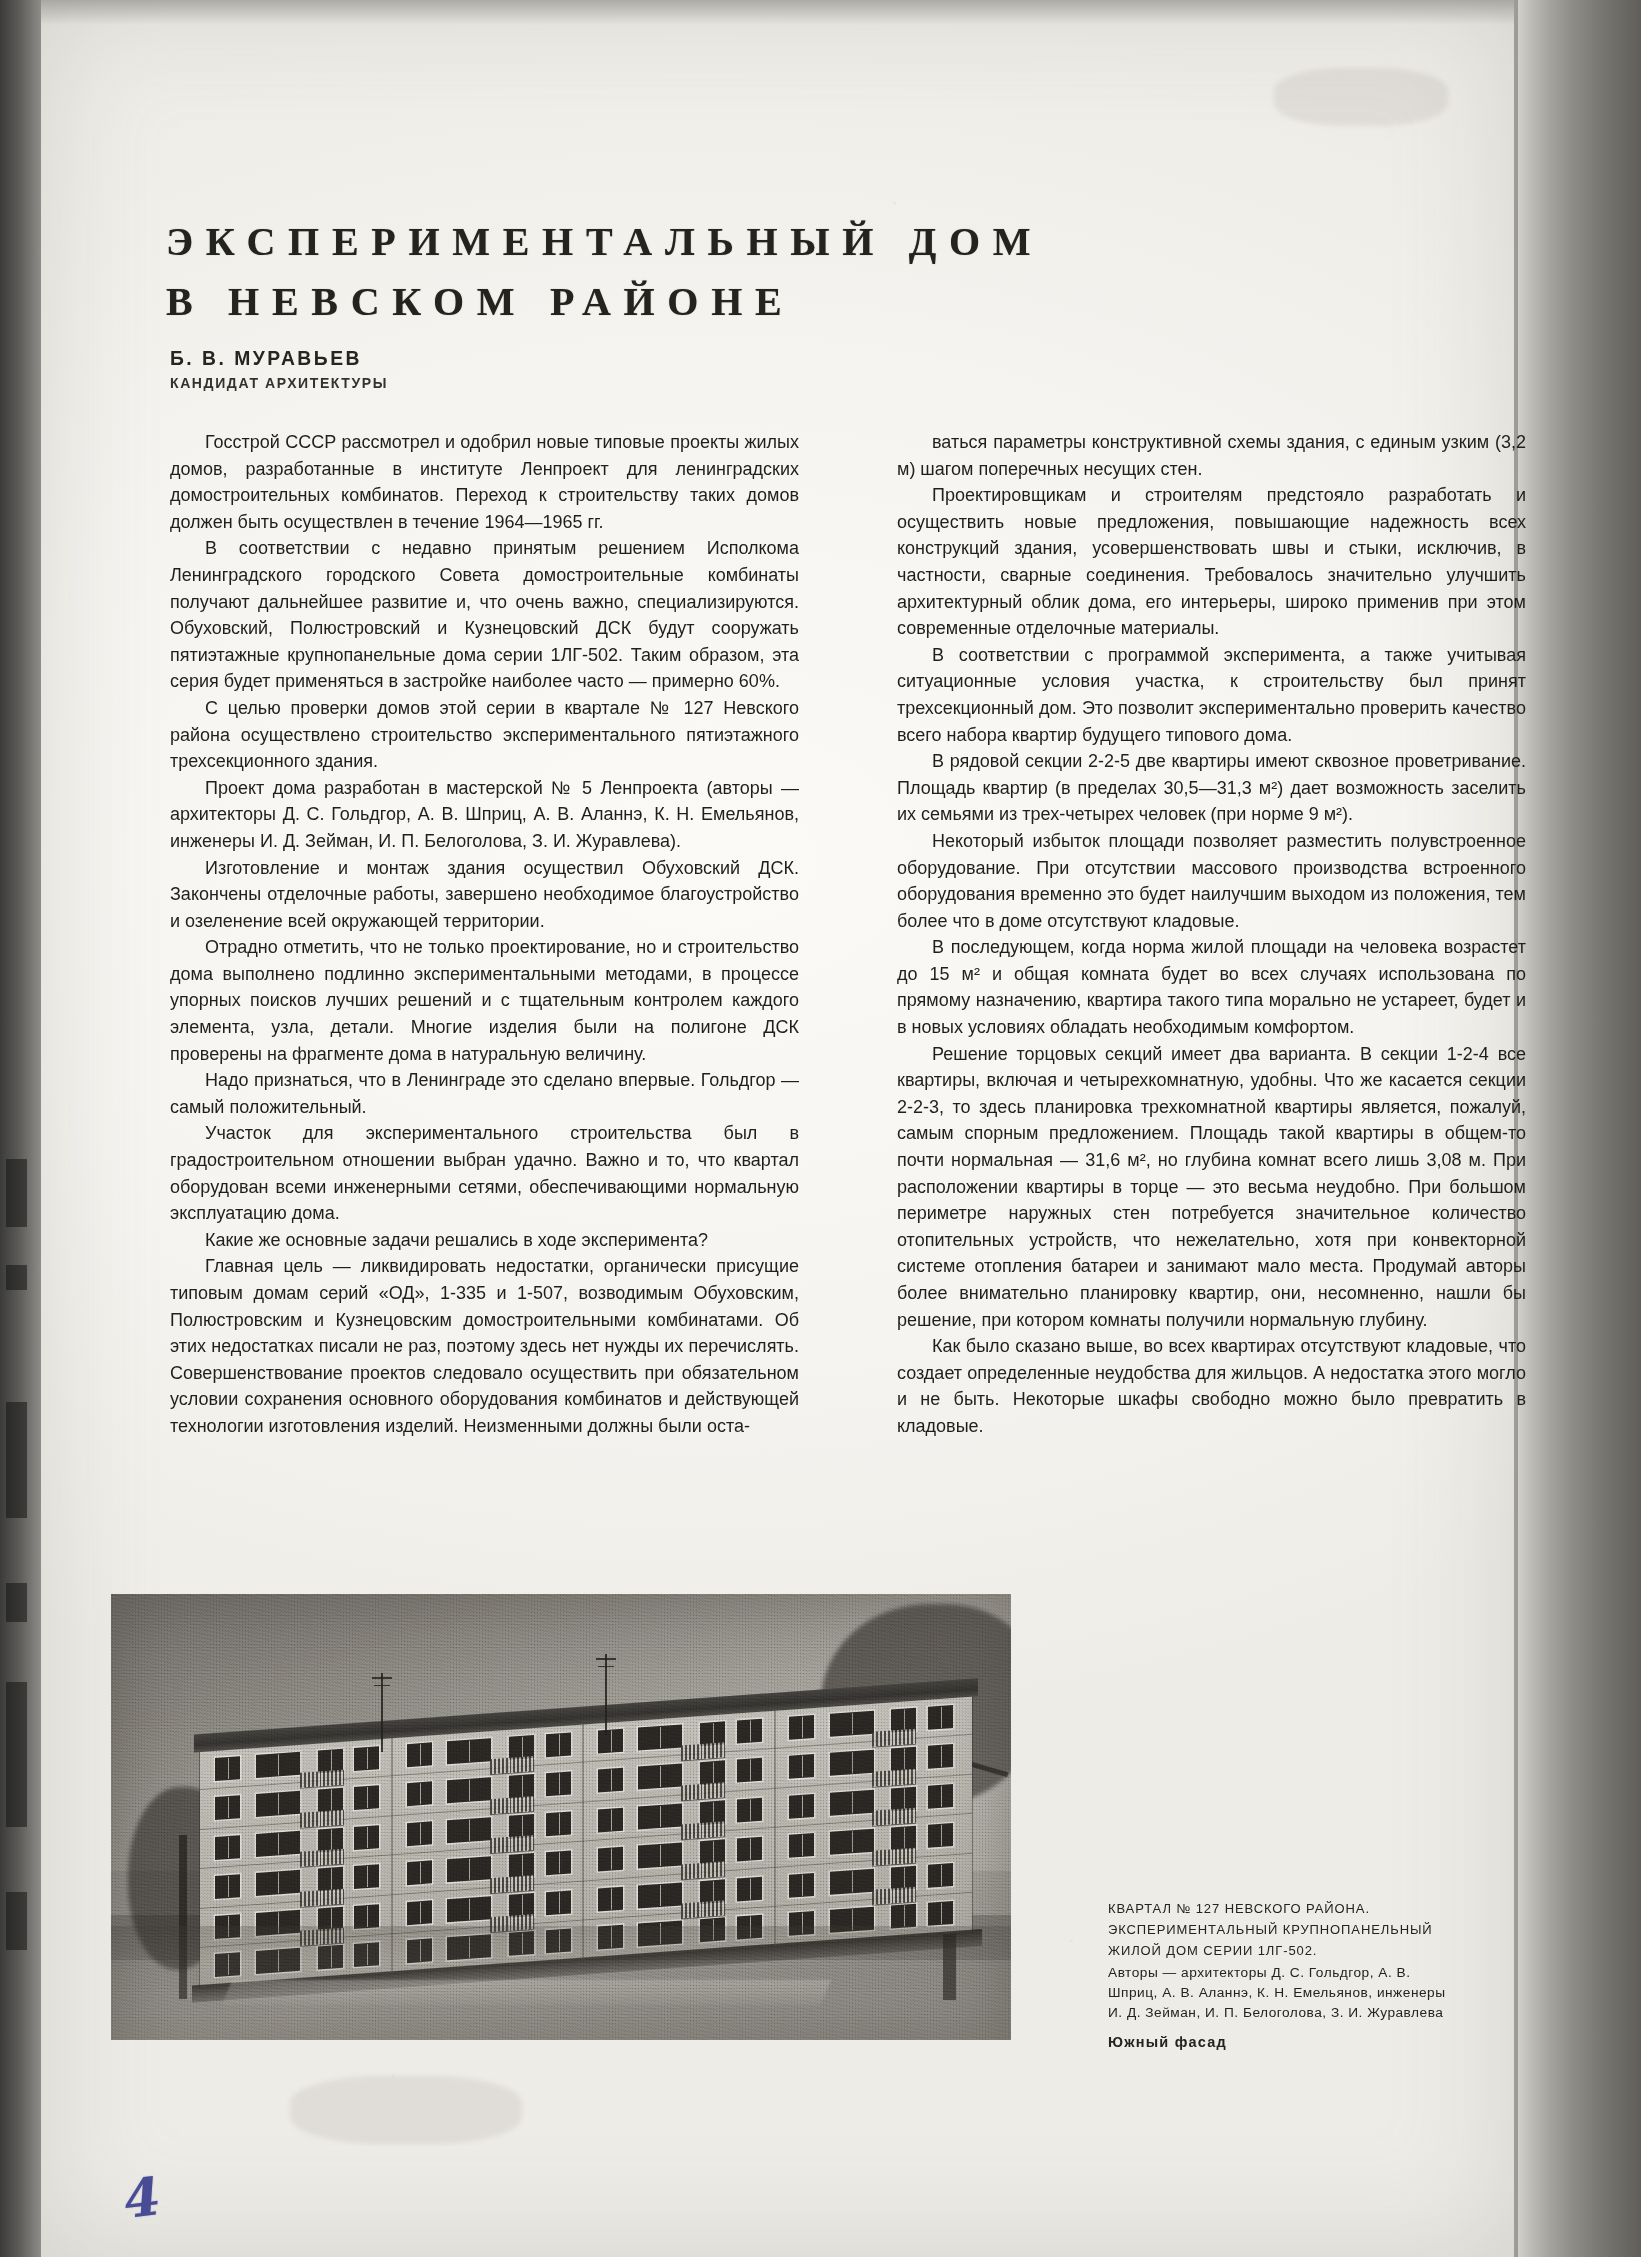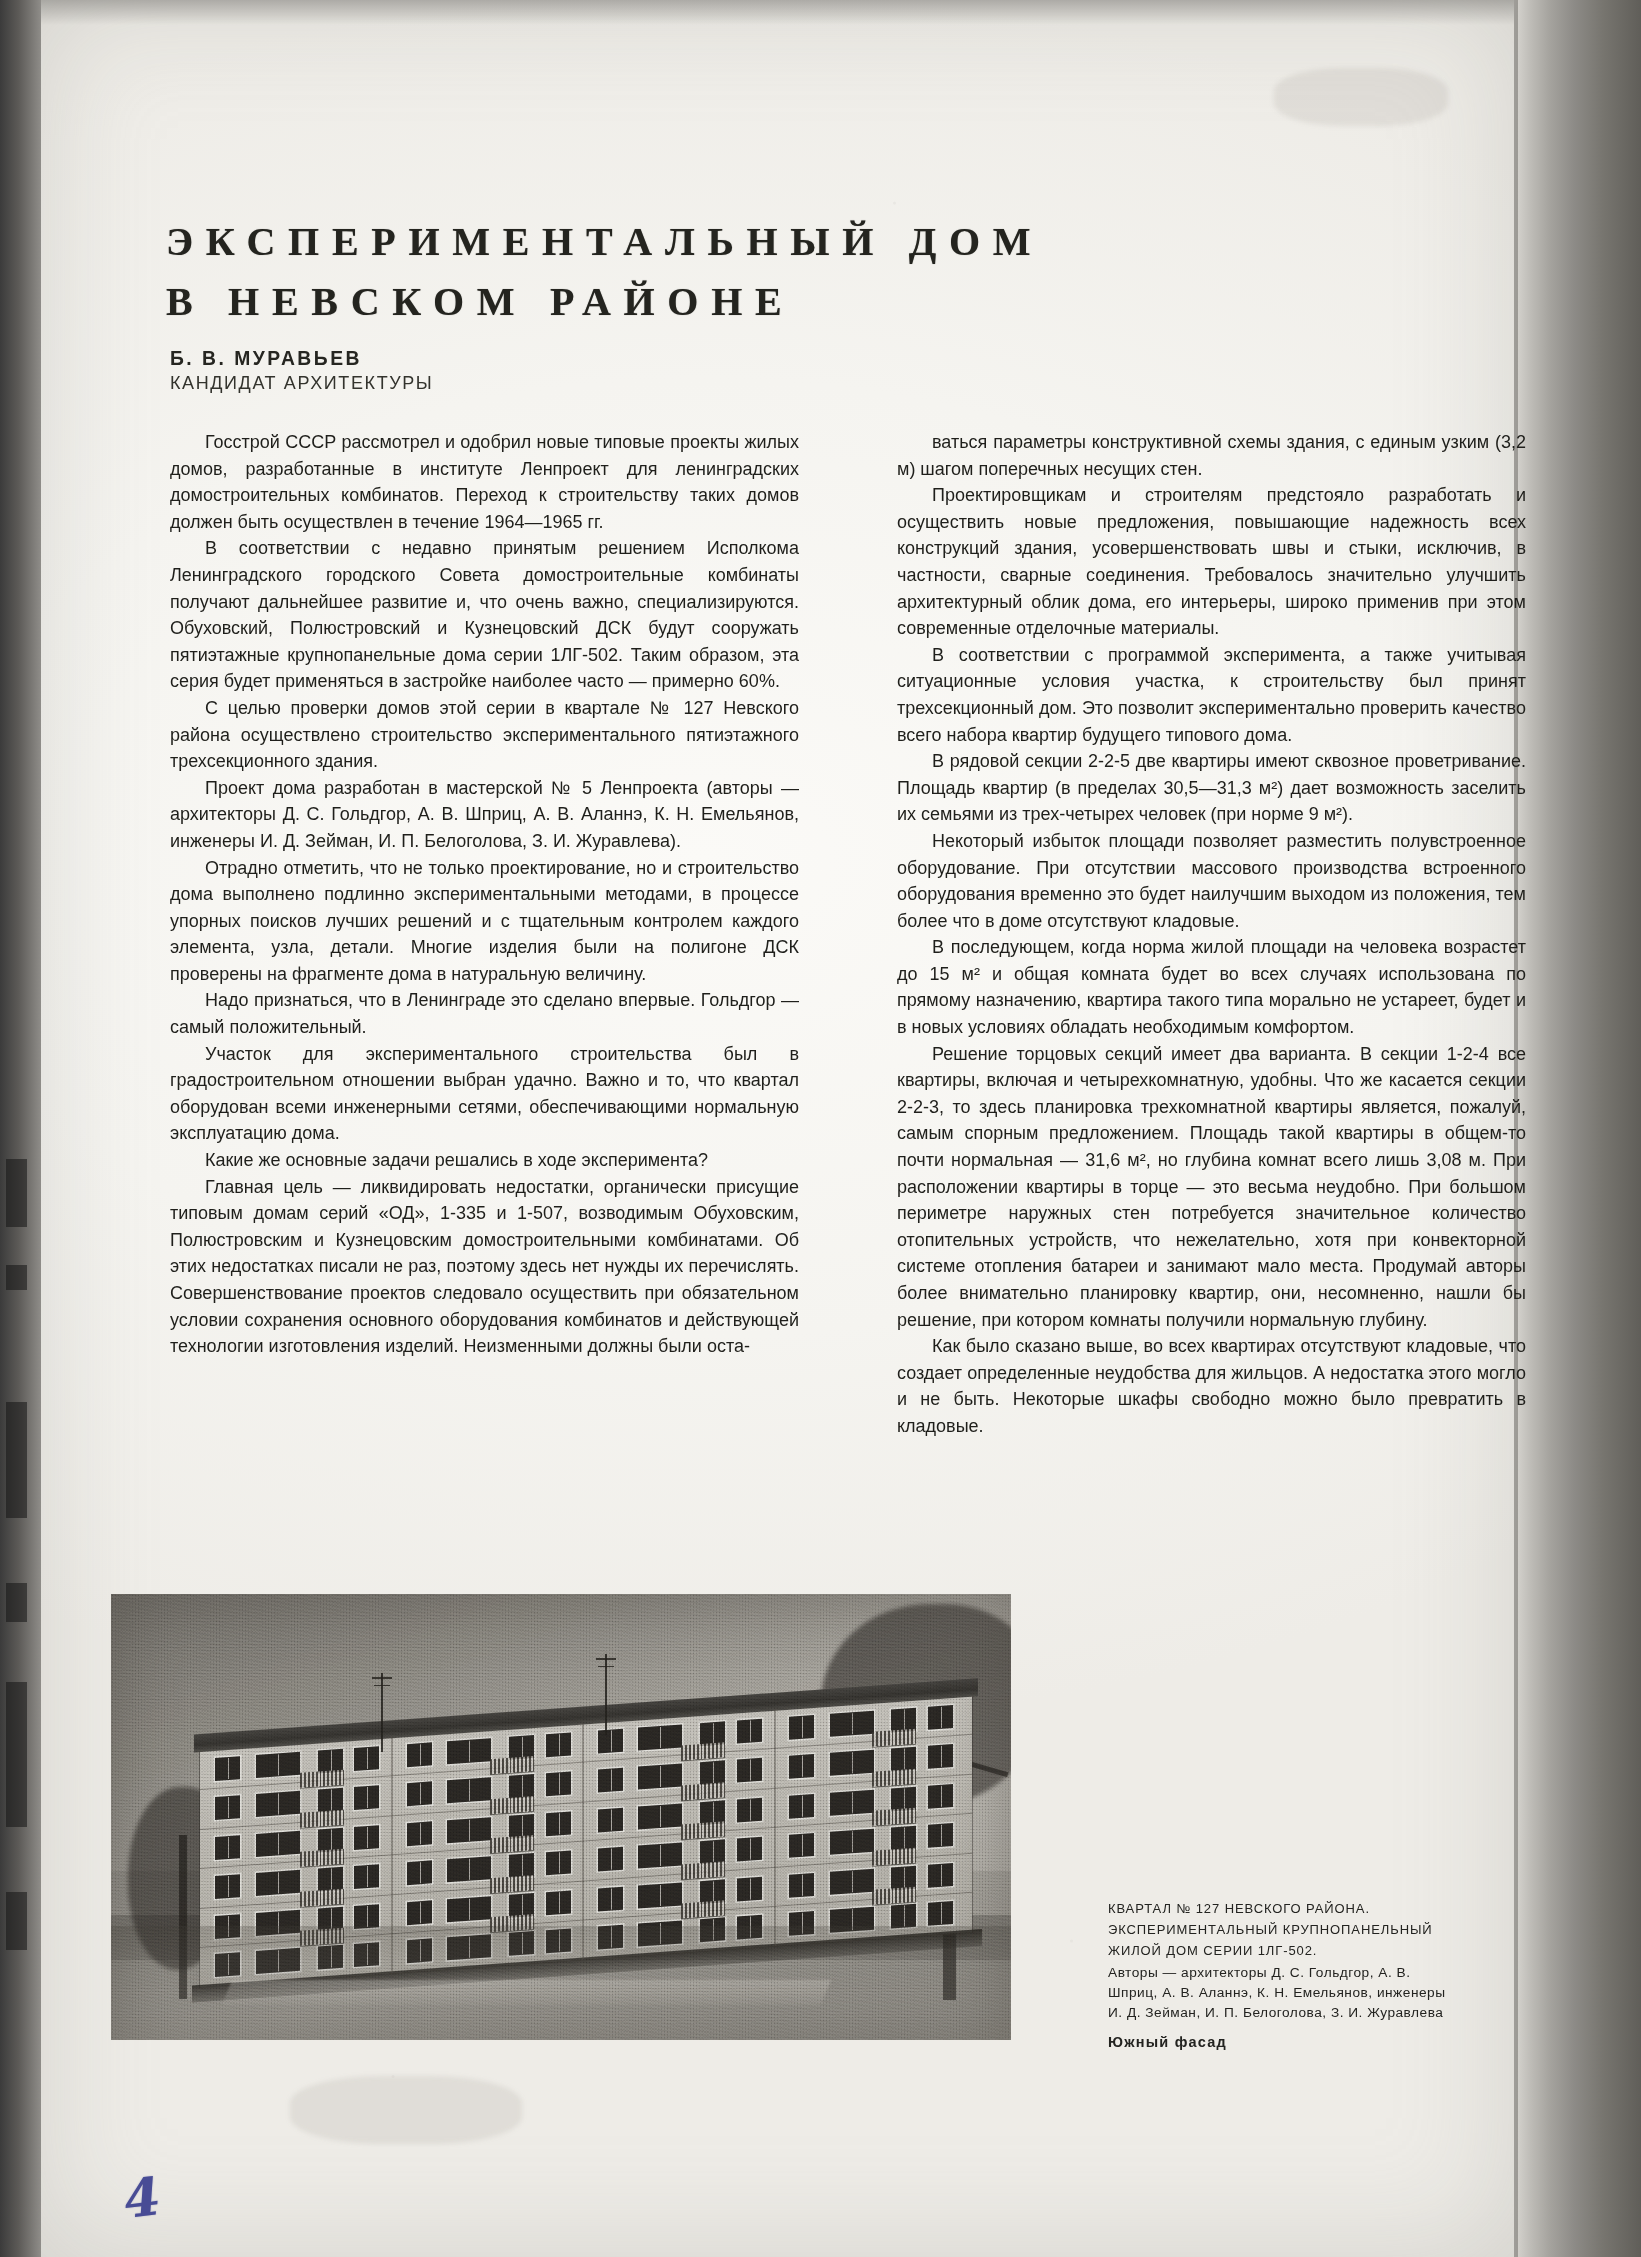--- a/index.html
+++ b/index.html
@@ -113,22 +113,22 @@
     top: 346px;
     color: #262621;
   }
   .byline .author {
     font-size: 19.3px;
     font-weight: 700;
     letter-spacing: 2.5px;
     line-height: 25px;
   }
   .byline .subtitle {
-    font-size: 18px;
-    font-weight: 400;
+    font-size: 14px;
+    font-weight: 700;
     letter-spacing: 1.6px;
     line-height: 21px;
     margin-top: 1.9px;
     color: #33332d;
   }
 
   .col {
     position: absolute;
     top: 429px;
     width: 629px;
@@ -364,20 +364,21 @@
     <div class="byline">
       <div class="author">Б. В. МУРАВЬЕВ</div>
       <div class="subtitle">КАНДИДАТ АРХИТЕКТУРЫ</div>
     </div>
 
     <div class="col left">
       <p>Госстрой СССР рассмотрел и одобрил новые типовые проекты жилых домов, разработанные в институте Ленпроект для ленинградских домостроительных комбинатов. Переход к строительству таких домов должен быть осуществлен в течение 1964—1965 гг.</p>
       <p>В соответствии с недавно принятым решением Исполкома Ленинградского городского Совета домостроительные комбинаты получают дальнейшее развитие и, что очень важно, специализируются. Обуховский, Полюстровский и Кузнецовский ДСК будут сооружать пятиэтажные крупнопанельные дома серии 1ЛГ-502. Таким образом, эта серия будет применяться в застройке наиболее часто — примерно 60%.</p>
       <p>С целью проверки домов этой серии в квартале № 127 Невского района осуществлено строительство экспериментального пятиэтажного трехсекционного здания.</p>
       <p>Проект дома разработан в мастерской № 5 Ленпроекта (авторы — архитекторы Д. С. Гольдгор, А. В. Шприц, А. В. Аланнэ, К. Н. Емельянов, инженеры И. Д. Зейман, И. П. Белоголова, З. И. Журавлева).</p>
+      <p>Изготовление и монтаж здания осуществил Обуховский ДСК. Закончены отделочные работы, завершено необходимое благоустройство и озеленение всей окружающей территории.</p>
       <p>Отрадно отметить, что не только проектирование, но и строительство дома выполнено подлинно экспериментальными методами, в процессе упорных поисков лучших решений и с тщательным контролем каждого элемента, узла, детали. Многие изделия были на полигоне ДСК проверены на фрагменте дома в натуральную величину.</p>
       <p>Надо признаться, что в Ленинграде это сделано впервые. Гольдгор — самый положительный.</p>
       <p>Участок для экспериментального строительства был в градостроительном отношении выбран удачно. Важно и то, что квартал оборудован всеми инженерными сетями, обеспечивающими нормальную эксплуатацию дома.</p>
       <p>Какие же основные задачи решались в ходе эксперимента?</p>
       <p>Главная цель — ликвидировать недостатки, органически присущие типовым домам серий «ОД», 1-335 и 1-507, возводимым Обуховским, Полюстровским и Кузнецовским домостроительными комбинатами. Об этих недостатках писали не раз, поэтому здесь нет нужды их перечислять. Совершенствование проектов следовало осуществить при обязательном условии сохранения основного оборудования комбинатов и действующей технологии изготовления изделий. Неизменными должны были оста-</p>
     </div>
 
     <div class="col right">
       <p>ваться параметры конструктивной схемы здания, с единым узким (3,2 м) шагом поперечных несущих стен.</p>
       <p>Проектировщикам и строителям предстояло разработать и осуществить новые предложения, повышающие надежность всех конструкций здания, усовершенствовать швы и стыки, исключив, в частности, сварные соединения. Требовалось значительно улучшить архитектурный облик дома, его интерьеры, широко применив при этом современные отделочные материалы.</p>

